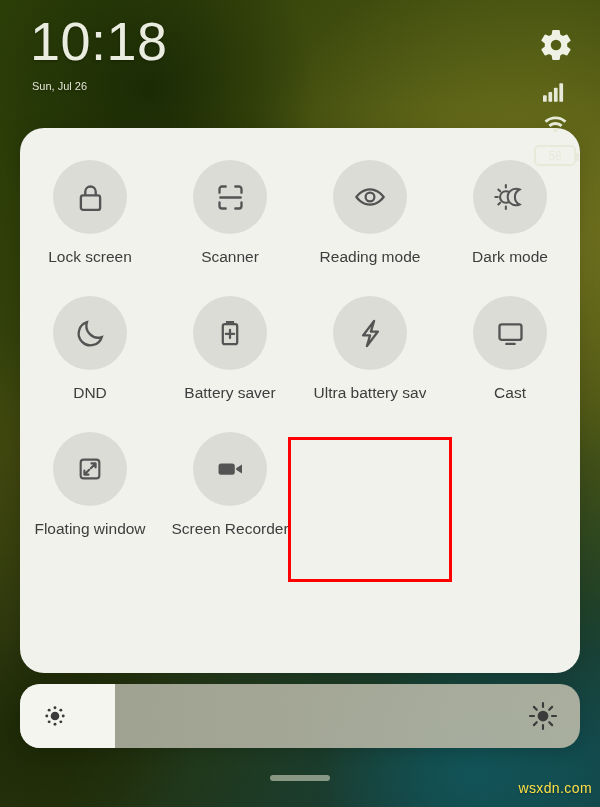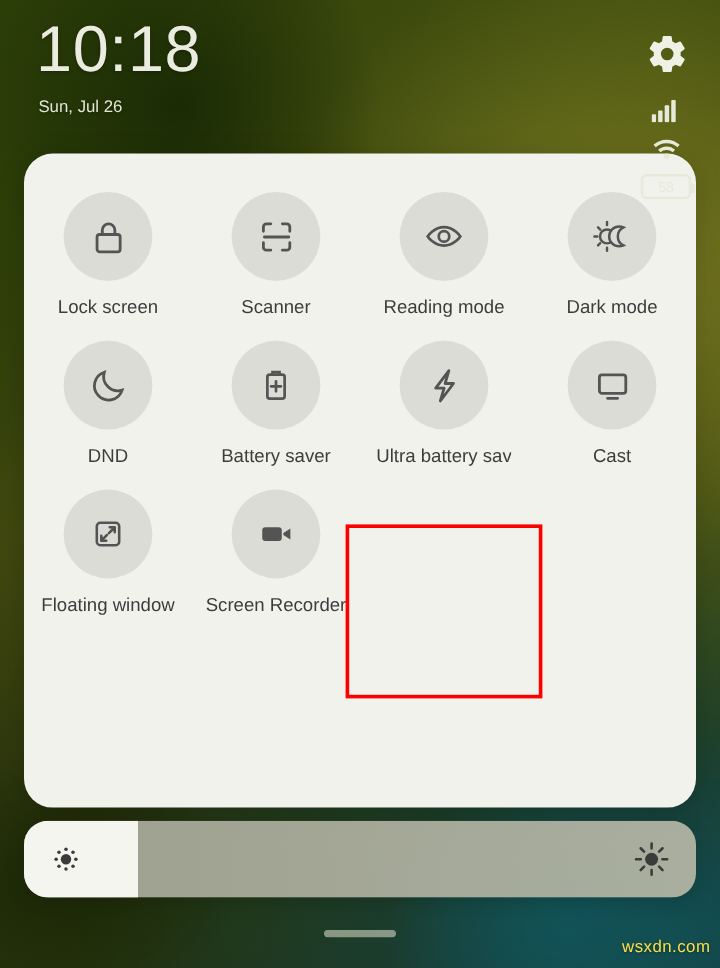--- a/index.html
+++ b/index.html
@@ -42,21 +42,21 @@
   
   #statusbar { position:absolute; inset:0 0 auto 0; height:112px; z-index:3; }
   .clock {
     position:absolute; left:30px; top:10px;
     font-size:54px; font-weight:300; color:#e9ecdf;
     letter-spacing:0.5px; line-height:1.18;
     text-shadow:0 1px 3px rgba(0,0,0,0.30);
   }
   .datetext {
     position:absolute; left:32px; top:80px;
-    font-size:14px; color:#e2e6d6; font-weight:400;
+    font-size:11px; color:#e2e6d6; font-weight:400;
     text-shadow:0 1px 3px rgba(0,0,0,0.30);
   }
   .gear-btn { position:absolute; right:26px; top:27px; width:36px; height:36px; cursor:pointer; }
   .status-icons {
     position:absolute; right:24px; top:82px;
     display:flex; align-items:center; gap:11px;flex-direction:column;
   }
   .battery-shell {
     position:relative; width:42px; height:21px;
     border:2px solid #e7ead9; border-radius:5px;
@@ -70,21 +70,21 @@
 
   
   #qs-card {
     position:absolute; left:20px; top:128px; width:560px; height:545px;
     background:#f2f2ed; border-radius:24px; z-index:2;
     box-shadow:0 4px 22px rgba(0,0,0,0.18);
     overflow:hidden;
   }
   .tile-grid {
     position:absolute; left:0; top:22px; width:100%;
-    display:grid; grid-template-columns:repeat(4,1fr); row-gap:8px;
+    display:grid; grid-template-columns:repeat(4,1fr); row-gap:20px;
   }
   .tile {
     display:flex; flex-direction:column; align-items:center;
     cursor:pointer; padding-top:10px; position:relative;
   }
   .tile-circle {
     width:74px; height:74px; border-radius:50%;
     background:#dcdcd7;
     display:flex; align-items:center; justify-content:center;
   }

